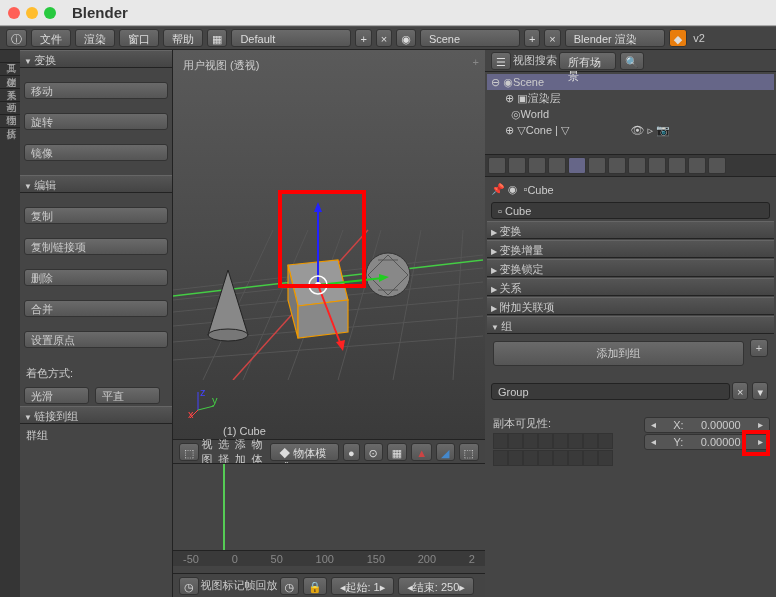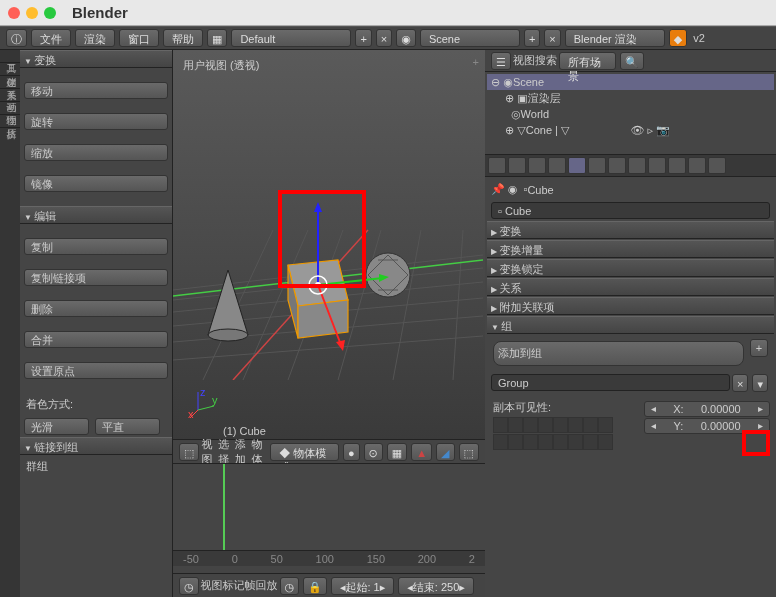--- a/index.html
+++ b/index.html
@@ -42,21 +42,21 @@
 .oltree .row.sel { background:#668; }
 .props { flex:1; overflow:hidden; }
 .proptabs { height:22px; background:#383838; display:flex; padding:2px; border-bottom:1px solid #222; }
 .ptab { width:18px; height:17px; margin:0 1px; background:#555; border:1px solid #333; border-radius:2px; }
 .ptab.act { background:#668; }
 .pcontent { padding:2px; }
 .prow { background:linear-gradient(#555,#444); border-top:1px solid #666; border-bottom:1px solid #222; padding:2px 4px; height:18px; margin:1px 0; }
 .prow::before { content:"▶ "; font-size:8px; }
 .prow.open::before { content:"▼ "; }
 .field { background:#3a3a3a; border:1px solid #222; border-radius:3px; margin:2px 4px; padding:2px 6px; height:17px; line-height:13px; }
-.addgroup-btn { background:linear-gradient(#6a6a6a,#555); border:1px solid #333; border-radius:8px; margin:4px 28px 4px 4px; padding:4px; }
+.addgroup-btn { background:linear-gradient(#6a6a6a,#555); border:1px solid #333; border-radius:3px; margin:4px 28px 4px 4px; padding:4px; text-align:center; }
 .plusbtn { position:absolute; right:6px; width:18px; height:18px; background:linear-gradient(#6a6a6a,#555); border:1px solid #333; border-radius:3px; text-align:center; line-height:16px; }
 
 .redbox { position:absolute; border:4px solid #f00; pointer-events:none; }
 .rb1 { left:278px; top:190px; width:88px; height:98px; }
 .rb2 { right:6px; top:430px; width:28px; height:26px; }
 
 .numfield { background:#555; border:1px solid #333; border-radius:3px; display:flex; justify-content:space-between; padding:1px 6px; margin:1px 2px; height:16px; font-size:10px; }
 .gridcells { display:flex; flex-wrap:wrap; width:128px; height:34px; margin:2px 4px; }
 .gridcells div { width:15px; height:16px; border:1px solid #333; background:#3a3a3a; }
 
@@ -98,21 +98,20 @@
     <div class="tab">关系</div>
     <div class="tab">动画</div>
     <div class="tab">物理</div>
     <div class="tab">挤压</div>
   </div>
 
   <div class="toolpanel">
     <div class="phead">变换</div>
     <div class="toolbtn">移动</div>
     <div class="toolbtn">旋转</div>
-    <div class="toolbtn">缩放</div>
     <div class="toolbtn">镜像</div>
     <div class="phead">编辑</div>
     <div class="toolbtn">复制</div>
     <div class="toolbtn">复制链接项</div>
     <div class="toolbtn">删除</div>
     <div class="toolbtn">合并</div>
     <div class="toolbtn">设置原点</div>
     <div style="padding:4px 6px; margin-top:4px">着色方式:</div>
     <span class="toolbtn half">光滑</span><span class="toolbtn half">平直</span>
     <div class="phead">链接到组</div>
@@ -258,21 +257,21 @@
         <div class="prow">变换增量</div>
         <div class="prow">变换锁定</div>
         <div class="prow">关系</div>
         <div class="prow">附加关联项</div>
         <div class="prow open">组</div>
 
         <div style="position:relative; padding:2px">
           <div class="addgroup-btn">添加到组</div>
           <div class="plusbtn" style="top:4px">+</div>
 
-          <div style="display:flex; align-items:flex-start; margin:8px 2px">
+          <div style="display:flex; align-items:center; margin:16px 2px">
             <div class="field" style="flex:1; margin:0">Group</div>
             <span class="btn sq">×</span>
             <span class="btn sq">▾</span>
           </div>
 
           <div style="display:flex; margin-top:4px">
             <div style="flex:1">
               <div style="padding:0 4px">副本可见性:</div>
               <div class="gridcells">
                 <div></div>

